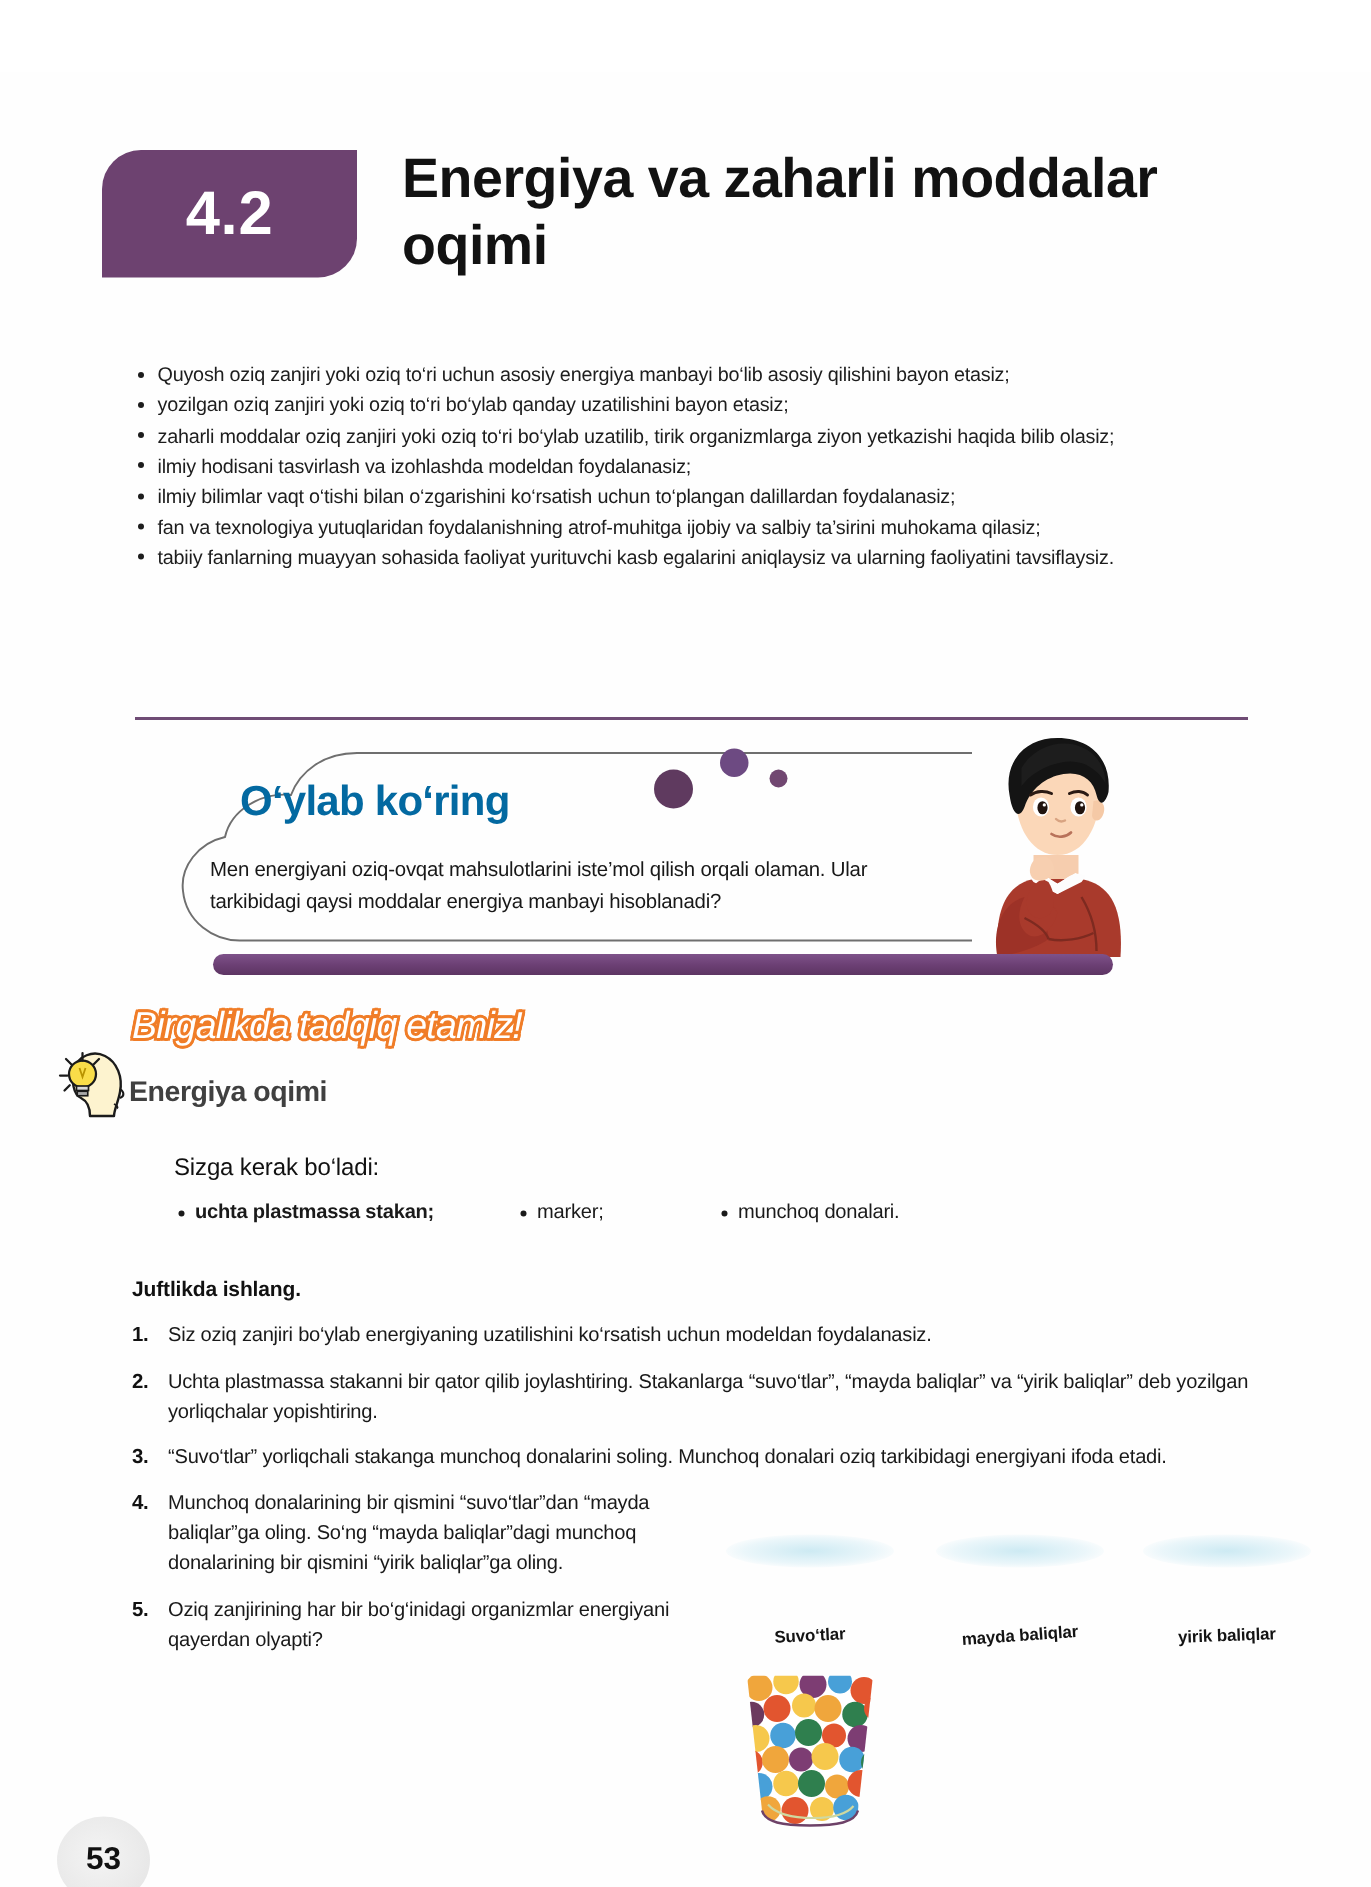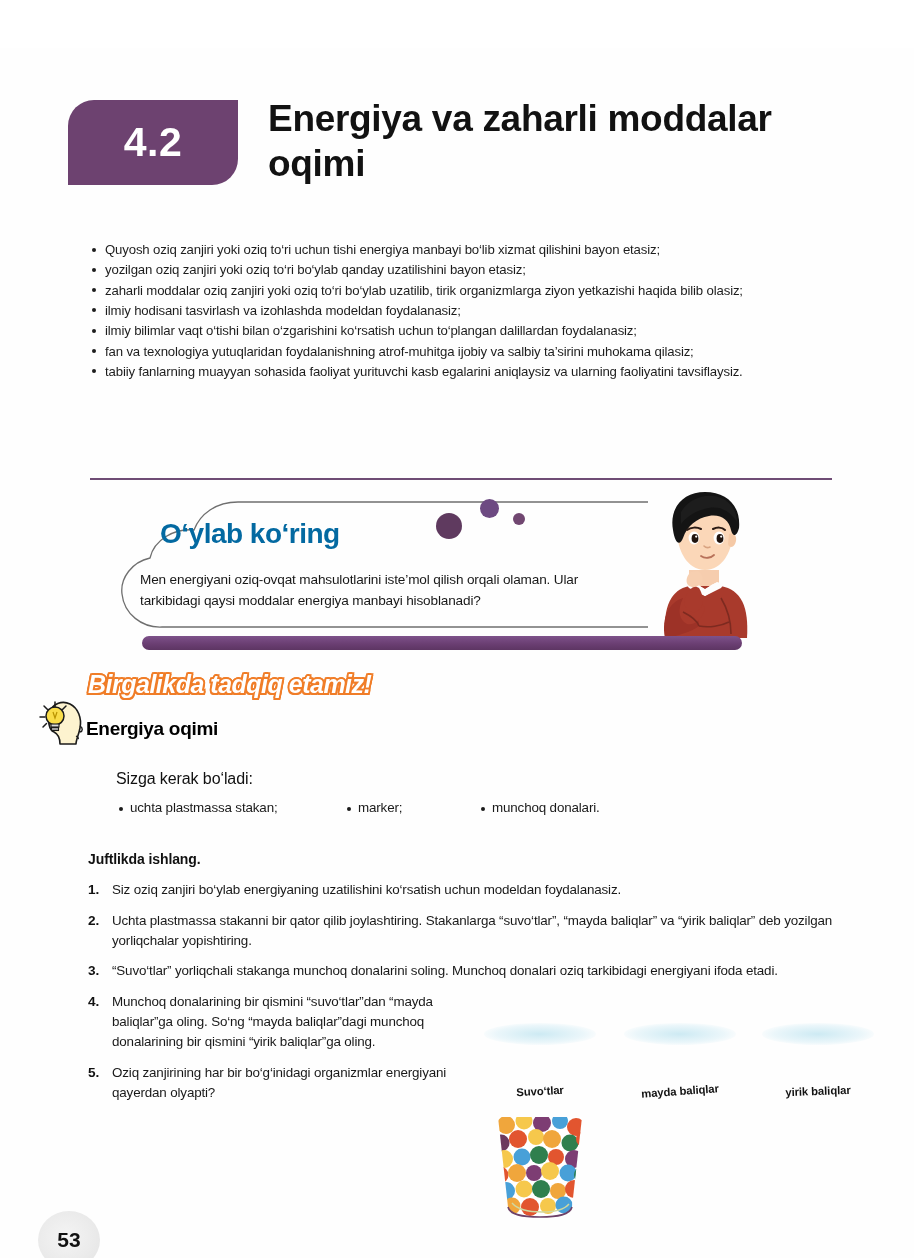--- a/index.html
+++ b/index.html
@@ -176,21 +176,21 @@
     height: 162px;
   }
   .boy svg { display:block; }
 
   
   .banner {
     position: absolute;
     left: 88px;
     top: 624px;
     font-size: 25px;
-    font-weight: bold;
+    font-weight: normal;
     font-style: italic;
     color: #ffffff;
     letter-spacing: -0.5px;
     line-height: 1;
     -webkit-text-stroke: 3.5px #f07d28;
     paint-order: stroke fill;
     text-shadow:
        2px 0 0 #f07d28, -2px 0 0 #f07d28,
        0 2px 0 #f07d28, 0 -2px 0 #f07d28,
        1.5px 1.5px 0 #f07d28, -1.5px 1.5px 0 #f07d28,
@@ -203,21 +203,21 @@
     top: 646px;
     width: 52px;
     height: 54px;
   }
   .section-sub {
     position: absolute;
     left: 86px;
     top: 670px;
     font-size: 19px;
     font-weight: bold;
-    color: #000000;
+    color: #404040;
     letter-spacing: -0.3px;
   }
 
   
   .materials-title {
     position: absolute;
     left: 116px;
     top: 722px;
     font-size: 16px;
     font-weight: normal;
@@ -236,21 +236,21 @@
   }
   .materials-row .mi { position: relative; padding-left: 12px; }
   .materials-row .mi:before {
     content: "";
     position: absolute;
     left: 1px; top: 7px;
     width: 4px; height: 4px;
     border-radius: 50%;
     background: #1a1a1a;
   }
-  .mi-1 { width: 216px; }
+  .mi-1 { width: 216px; font-weight: bold; }
   .mi-2 { width: 122px; }
 
   .work-pairs {
     position: absolute;
     left: 88px;
     top: 803px;
     font-size: 14px;
     font-weight: bold;
     color: #111;
     letter-spacing: -0.1px;
@@ -373,21 +373,21 @@
 
   <div class="header">
     <div class="chapter-badge">
       <span class="num">4.2</span>
     </div>
     <div class="title">Energiya va zaharli moddalar oqimi</div>
   </div>
 
   <div class="objectives">
     <ul>
-      <li>Quyosh oziq zanjiri yoki oziq to‘ri uchun tishi energiya manbayi bo‘lib xizmat qilishini bayon etasiz;</li>
+      <li>Quyosh oziq zanjiri yoki oziq to‘ri uchun asosiy energiya manbayi bo‘lib asosiy qilishini bayon etasiz;</li>
       <li>yozilgan oziq zanjiri yoki oziq to‘ri bo‘ylab qanday uzatilishini bayon etasiz;</li>
       <li>zaharli moddalar oziq zanjiri yoki oziq to‘ri bo‘ylab uzatilib, tirik organizmlarga ziyon yetkazishi haqida bilib olasiz;</li>
       <li>ilmiy hodisani tasvirlash va izohlashda modeldan foydalanasiz;</li>
       <li>ilmiy bilimlar vaqt o‘tishi bilan o‘zgarishini ko‘rsatish uchun to‘plangan dalillardan foydalanasiz;</li>
       <li>fan va texnologiya yutuqlaridan foydalanishning atrof-muhitga ijobiy va salbiy ta’sirini muhokama qilasiz;</li>
       <li>tabiiy fanlarning muayyan sohasida faoliyat yurituvchi kasb egalarini aniqlaysiz va ularning faoliyatini tavsiflaysiz.</li>
     </ul>
   </div>
 
   <div class="divider"></div>

